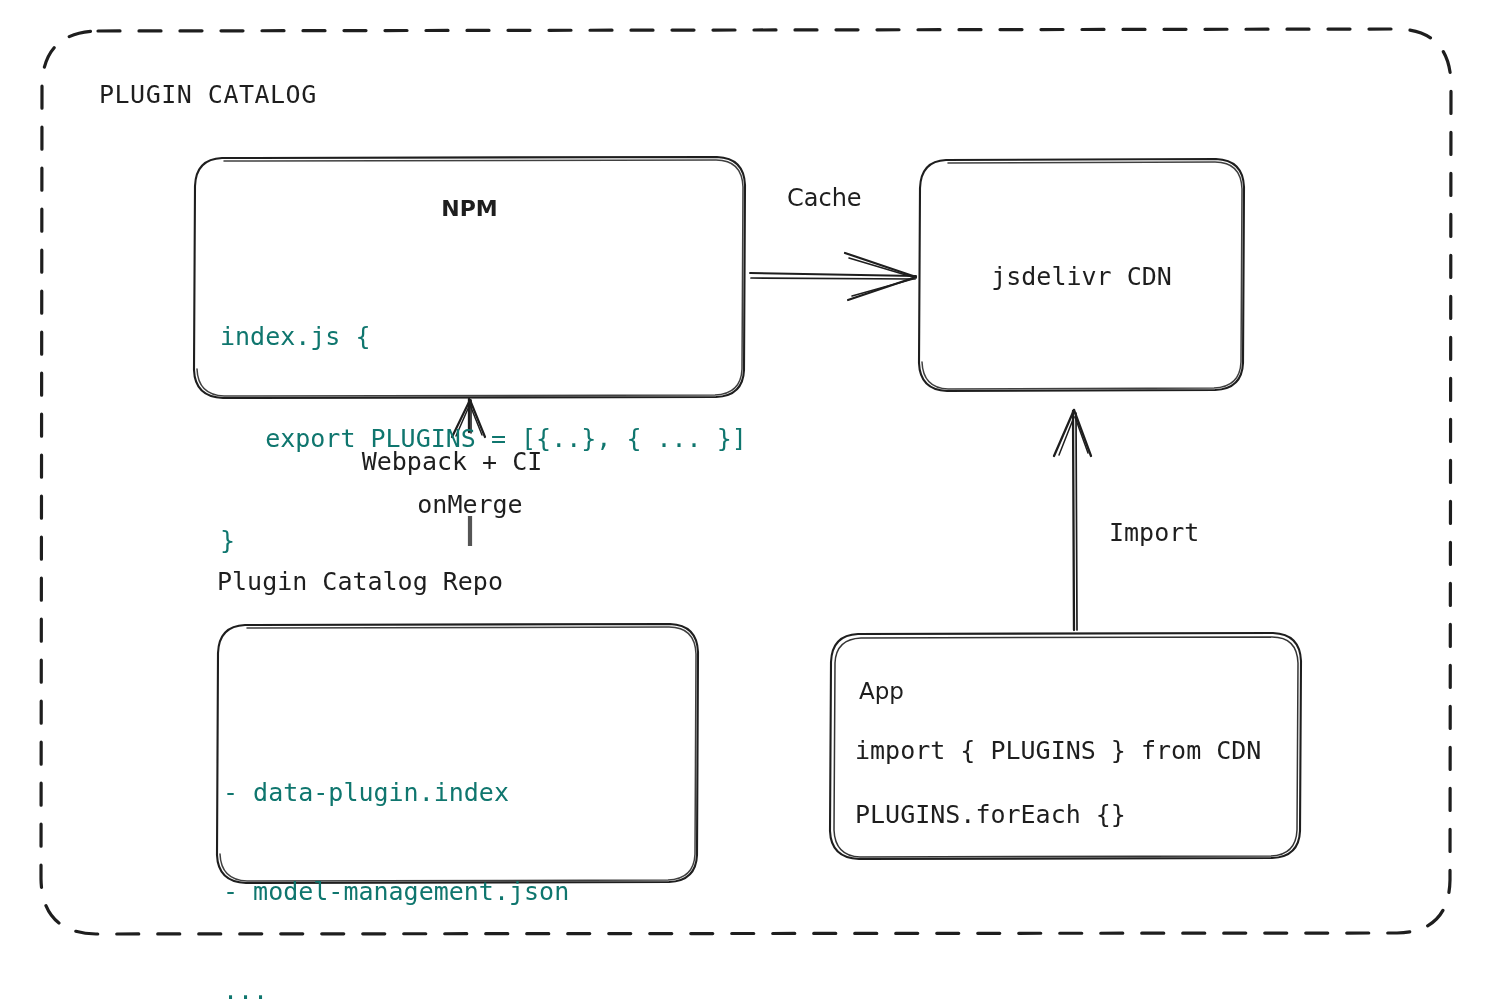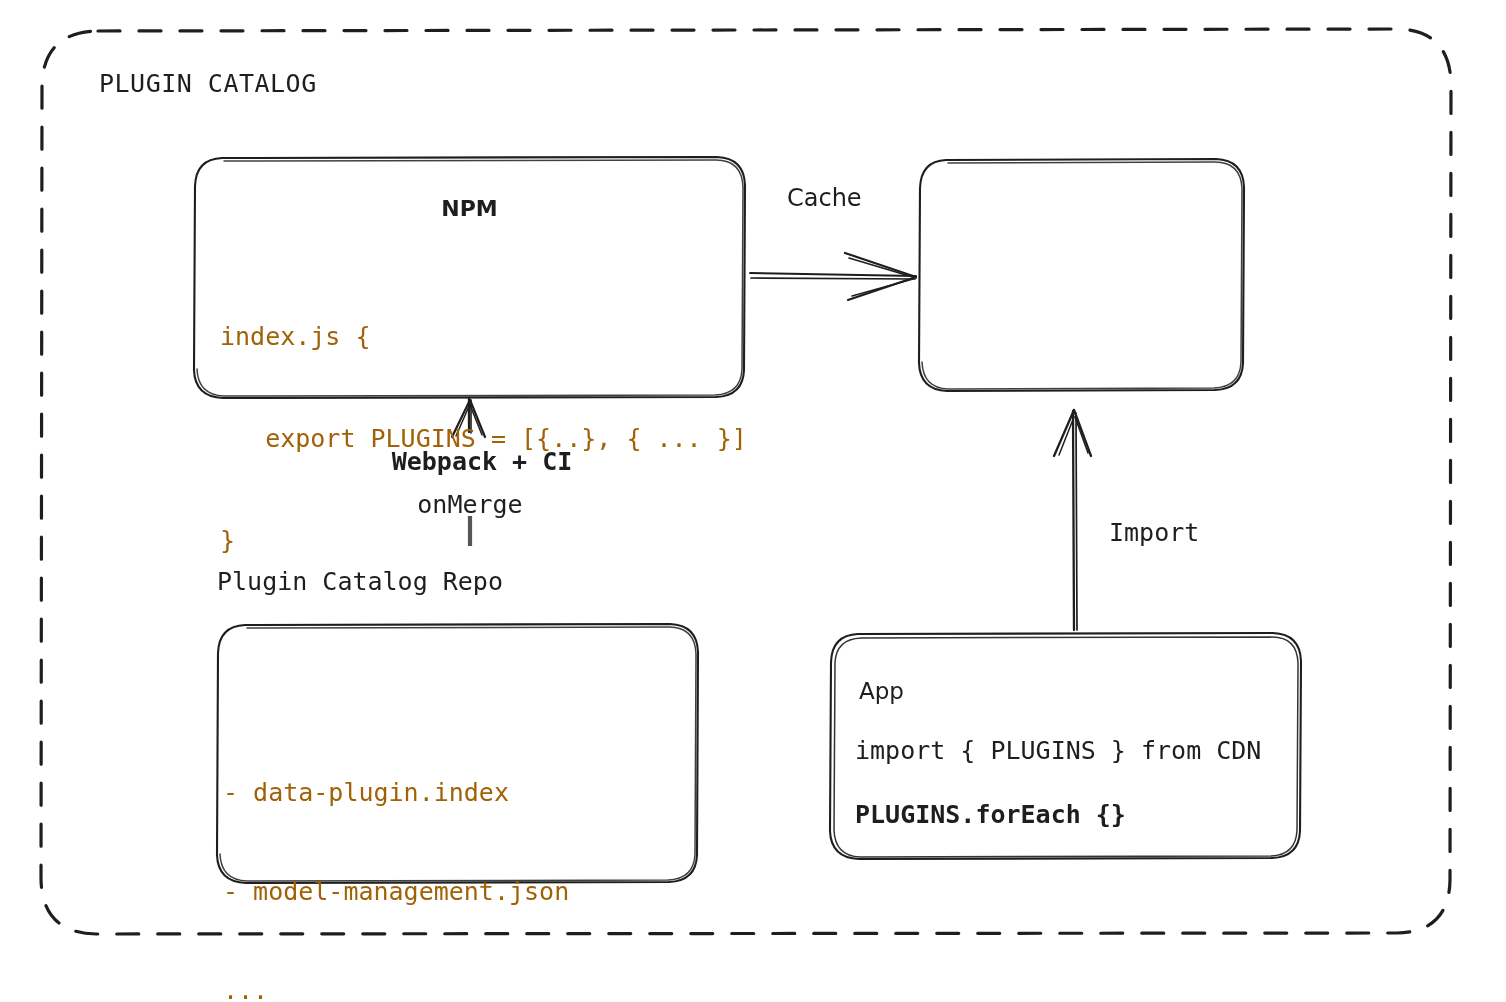--- a/index.html
+++ b/index.html
@@ -39,21 +39,21 @@
   .mono {
     font-family: "DejaVu Sans Mono", monospace;
   }
   .sans {
     font-family: "DejaVu Sans", sans-serif;
   }
   .code-block {
     position: absolute;
     white-space: pre;
     font-family: "DejaVu Sans Mono", monospace;
-    color: #a16207;
+    color: #0f766e;
   }
   .code-line { display: block; white-space: pre; }
 </style>
 </head>
 <body>
 
 <div id="stage">
 
   <svg class="layer" viewBox="0 0 1506 1002" xmlns="http://www.w3.org/2000/svg">
 
@@ -104,45 +104,46 @@
       <path d="M 1074 630 L 1073 411" fill="none" stroke="#1e1e1e" stroke-width="2.3" stroke-linecap="round"></path>
       <path d="M 1077 630 L 1076 413" fill="none" stroke="#1e1e1e" stroke-width="1.7" stroke-linecap="round"></path>
       <path d="M 1054 456 L 1074 410" fill="none" stroke="#1e1e1e" stroke-width="2.3" stroke-linecap="round"></path>
       <path d="M 1059 455 L 1074 417" fill="none" stroke="#1e1e1e" stroke-width="1.5" stroke-linecap="round"></path>
       <path d="M 1074 410 L 1091 456" fill="none" stroke="#1e1e1e" stroke-width="2.3" stroke-linecap="round"></path>
       <path d="M 1075 417 L 1088 453" fill="none" stroke="#1e1e1e" stroke-width="1.5" stroke-linecap="round"></path>
     </g>
 
   </svg>
 
-  <div class="txt mono" style="left:99px; top:71px; font-size:25px; letter-spacing:0.5px;">PLUGIN CATALOG</div>
+  <div class="txt mono" style="left:99px; top:82px; font-size:25px; letter-spacing:0.5px;">PLUGIN CATALOG</div>
 
   <div class="txt sans" style="left:194px; top:198px; width:551px; text-align:center; font-size:22px; font-weight:600;">NPM</div>
 
   <div class="code-block mono" style="left:220px; top:252px; font-size:25px; line-height:34px;">
     <span class="code-line">index.js {</span>
     <span class="code-line">   export PLUGINS = [{..}, { ... }]</span>
     <span class="code-line">}</span>
   </div>
 
+  <div class="txt mono" style="left:919px; top:264px; width:325px; text-align:center; font-size:25px;">jsdelivr CDN</div>
 
   <div class="txt sans" style="left:787px; top:186px; font-size:24px;">Cache</div>
 
-  <div class="txt mono" style="left:322px; top:449px; width:320px; text-align:center; font-size:25px;font-weight:bold;">Webpack + CI</div>
+  <div class="txt mono" style="left:292px; top:449px; width:320px; text-align:center; font-size:25px;">Webpack + CI</div>
   <div class="txt mono" style="left:310px; top:492px; width:320px; text-align:center; font-size:25px;">onMerge</div>
 
   <div class="txt mono" style="left:217px; top:569px; width:481px; text-align:left; font-size:25px;">Plugin Catalog Repo</div>
 
   <div class="code-block mono" style="left:223px; top:710px; font-size:25px; line-height:33px;">
     <span class="code-line">- data-plugin.index</span>
     <span class="code-line">- model-management.json</span>
     <span class="code-line">...</span>
   </div>
 
   <div class="txt mono" style="left:1109px; top:520px; font-size:25px;">Import</div>
 
   <div class="txt sans" style="left:859px; top:680px; font-size:23px;">App</div>
 
   <div class="txt mono" style="left:855px; top:738px; font-size:25px;">import { PLUGINS } from CDN</div>
 
-  <div class="txt mono" style="left:855px; top:802px; font-size:25px;font-weight:bold;">PLUGINS.forEach {}</div>
+  <div class="txt mono" style="left:855px; top:802px; font-size:25px;">PLUGINS.forEach {}</div>
 
 </div>
 
 </body></html>

